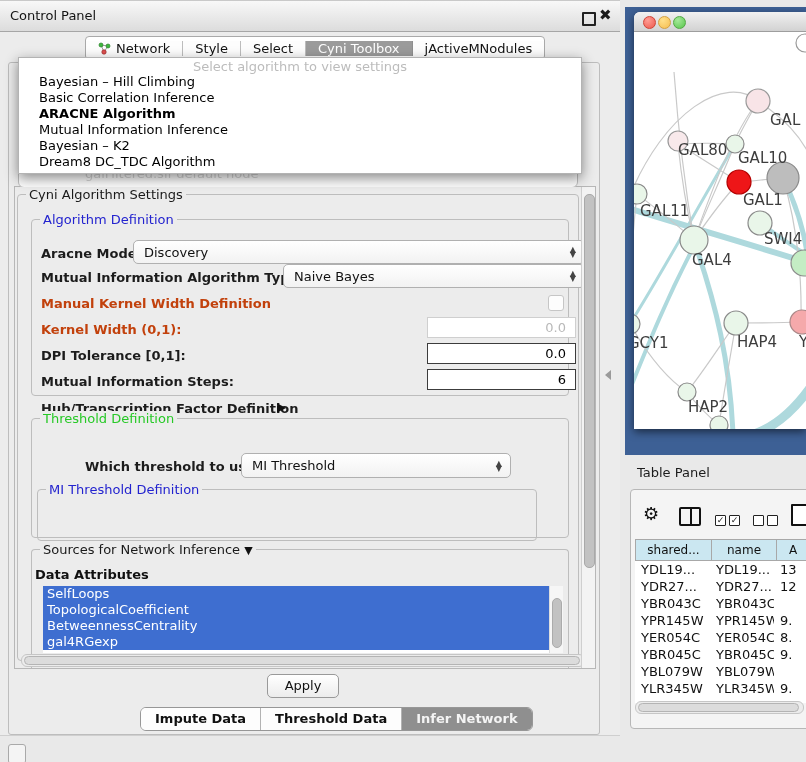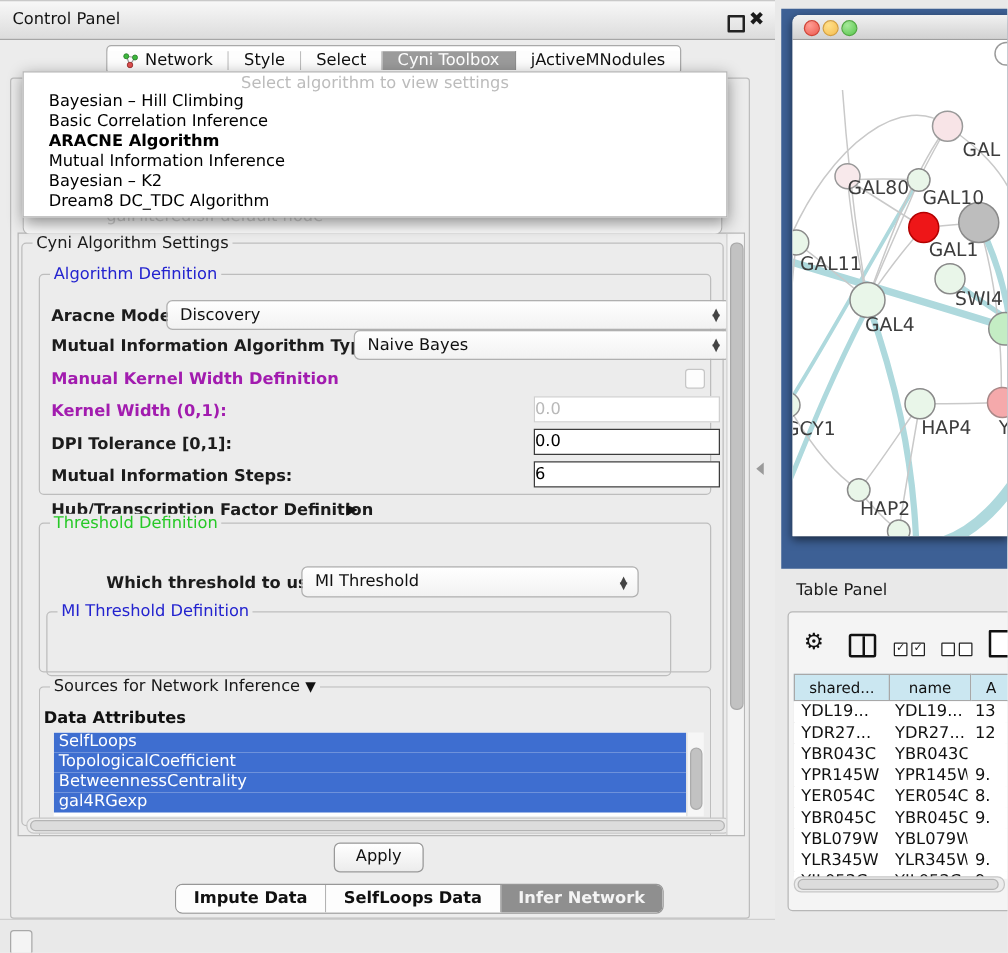--- a/index.html
+++ b/index.html
@@ -39,25 +39,25 @@
   .content-outline{position:absolute;left:8px;top:62px;width:590px;height:671px;border:1px solid #bdbdbd;border-radius:3px;}
 
   
   .settings-viewport{position:absolute;left:14px;top:186px;width:580px;height:481px;overflow:hidden;
     border:1px solid #b7b7b7;background:#ececec;}
   .groupbox{position:absolute;border:1px solid #bdbdbd;border-radius:4px;}
   .group-title{position:absolute;top:-8px;left:8px;background:#ececec;padding:0 3px;font-size:13px;white-space:nowrap;}
   .t-blue{color:var(--accent-blue);}
   .t-green{color:var(--accent-green);}
   .lbl{position:absolute;font-weight:bold;font-size:13px;color:#1c1c1c;white-space:nowrap;}
-  .lbl.disabled{color:#a21caf;}
+  .lbl.disabled{color:#c2410c;}
   .combo{position:absolute;background:linear-gradient(#ffffff,#f2f2f2);border:1px solid #b0b0b0;border-radius:5px;
     display:flex;align-items:center;justify-content:space-between;padding:0 6px 0 10px;font-size:13px;color:#111;}
   .updown{display:flex;flex-direction:column;line-height:5px;font-size:8px;color:#444;margin-right:2px;}
-  .field{position:absolute;background:#fff;font-size:13px;display:flex;align-items:center;padding-right:9px;}
+  .field{position:absolute;background:#fff;font-size:13px;display:flex;align-items:center;justify-content:flex-end;padding-right:9px;}
   .field.strong{border:1.5px solid #3c3c3c;color:#000;}
   .field.disabled{border:1px solid #cfcfcf;color:#b9b9b9;}
   .checkbox{position:absolute;width:14px;height:14px;border:1px solid #c6c6c6;border-radius:3px;background:#fdfdfd;}
   .arrow-right{position:absolute;font-size:12px;color:#111;}
   .arrow-down{font-size:11px;color:#111;}
 
   .attr-label{position:absolute;font-weight:bold;font-size:13px;color:#111;}
   .attr-list{position:absolute;background:#fff;overflow:hidden;}
   .attr-item{height:16px;line-height:16px;padding-left:4px;background:var(--selection);color:#fff;font-size:13px;white-space:nowrap;}
   .list-vscroll{position:absolute;background:#f6f6f6;border-left:1px solid #ddd;}
@@ -252,21 +252,21 @@
 
     <div class="settings-vscroll">
       <span class="settings-vthumb"></span>
     </div>
   </div>
 
   <div class="apply-btn">Apply</div>
 
   <div class="bottom-tabs">
     <span class="btab">Impute Data</span>
-    <span class="btab">SelfLoops Data</span>
+    <span class="btab">Threshold Data</span>
     <span class="btab selected">Infer Network</span>
   </div>
 </div>
 
 <div class="mini-btn"></div>
 <div class="split-arrow"></div>
 
 <div class="blue-panel"></div>
 <div class="net-window">
   <div class="net-titlebar">

